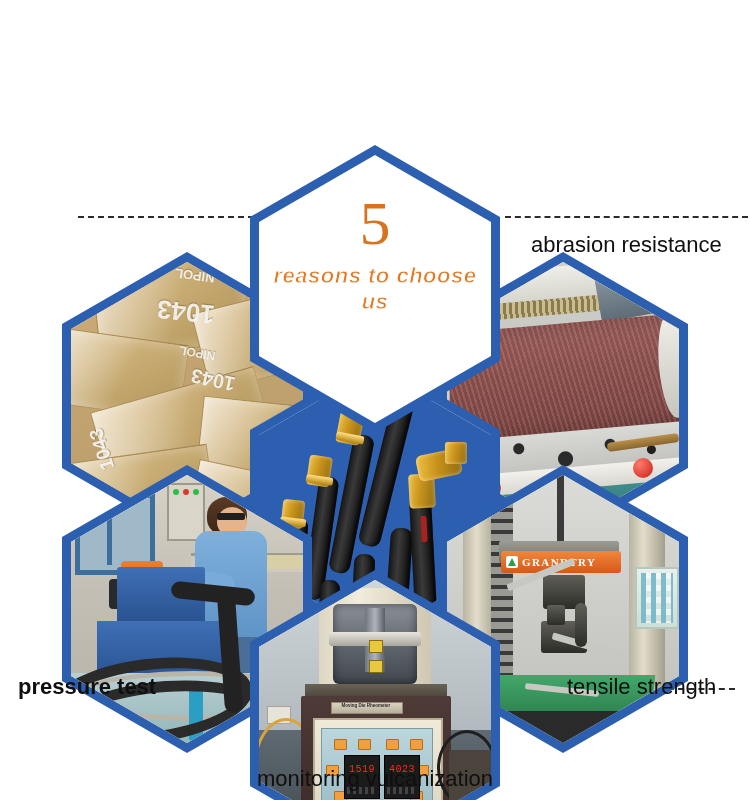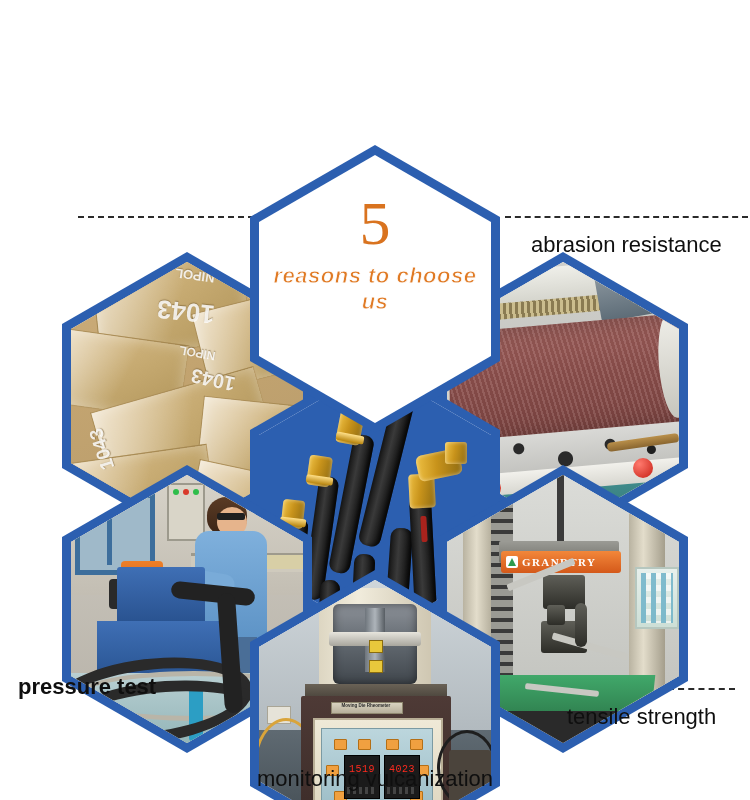--- a/index.html
+++ b/index.html
@@ -31,21 +31,21 @@
   .dash-br{left:505px;top:688px;width:230px;}
 
   
   .lbl{
     position:absolute;color:#0f0f0f;font-size:22px;line-height:26px;
     white-space:nowrap;
   }
   .lbl-tl{left:10px;top:224px;}
   .lbl-tr{left:531px;top:232px;}
   .lbl-bl{left:18px;top:674px;font-weight:bold;}
-  .lbl-br{left:567px;top:704px;}
+  .lbl-br{left:567px;top:674px;}
   .lbl-bc{left:0;top:766px;width:750px;text-align:center;}
 
   
   .hex{
     position:absolute;
     width:250px;height:288px;
     -webkit-clip-path:polygon(50% 0%,100% 25%,100% 75%,50% 100%,0% 75%,0% 25%);
     clip-path:polygon(50% 0%,100% 25%,100% 75%,50% 100%,0% 75%,0% 25%);
     background:#2c5fb0;
     overflow:hidden;

